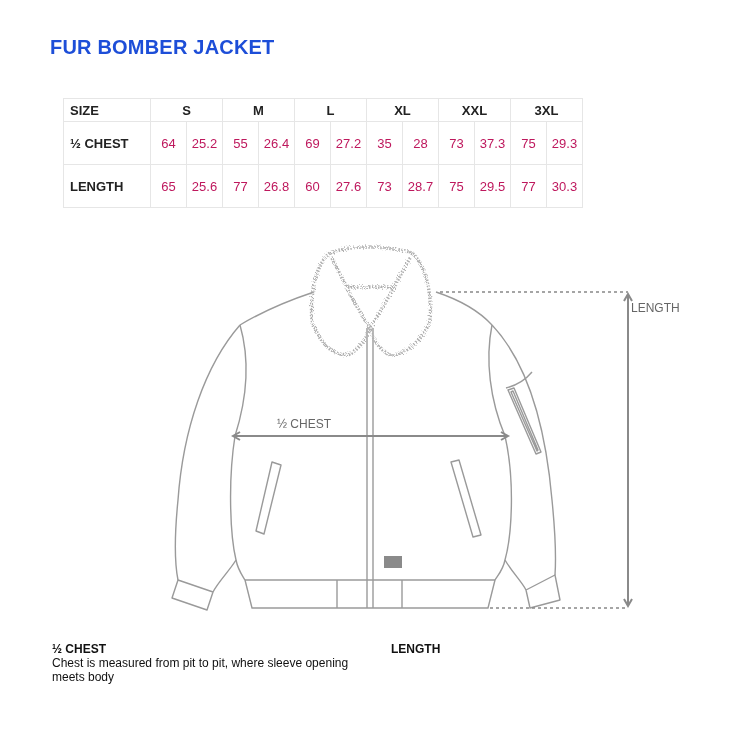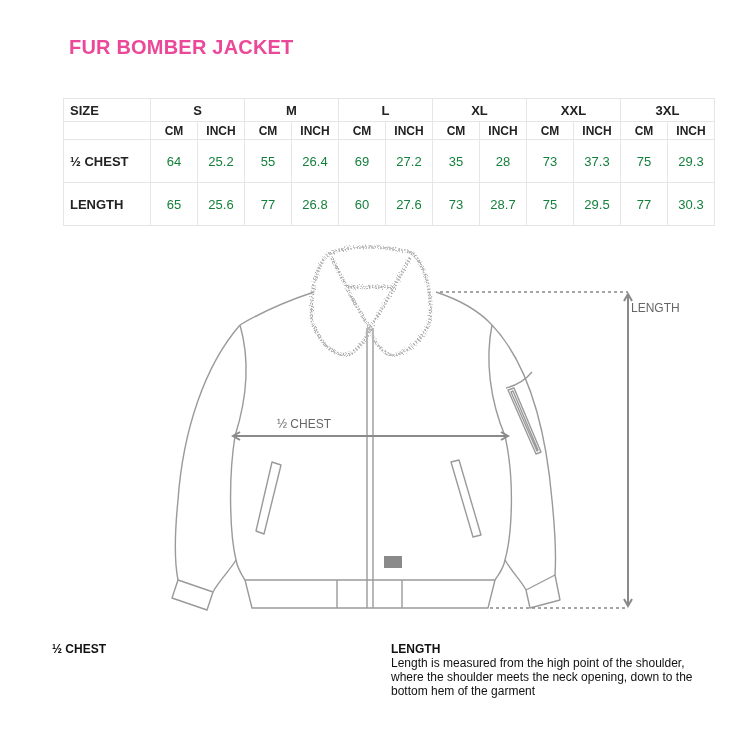--- a/index.html
+++ b/index.html
@@ -1,19 +1,19 @@
 <!DOCTYPE html>
 <html><head>
   <meta charset="utf-8">
   <style>
     html, body { margin: 0; padding: 0; background: #ffffff; }
     body { width: 740px; height: 740px; position: relative; overflow: hidden; font-family: "Liberation Sans", sans-serif; color: #222; }
-    .title { position: absolute; left: 69px; top: 36px; font-size: 20px; font-weight: bold; letter-spacing: 0.2px; color: #ec4899; }
-    table.size-table { position: absolute; left: 63px; top: 98px; width: 652px; border-collapse: collapse; table-layout: fixed; }
-    table.size-table td { border: 1px solid #e6e6e6; text-align: center; font-size: 13px; color: #15803d; padding: 0; }
+    .title { position: absolute; left: 50px; top: 36px; font-size: 20px; font-weight: bold; letter-spacing: 0.2px; color: #1d4ed8; }
+    table.size-table { position: absolute; left: 63px; top: 98px; width: 520px; border-collapse: collapse; table-layout: fixed; }
+    table.size-table td { border: 1px solid #e6e6e6; text-align: center; font-size: 13px; color: #be185d; padding: 0; }
     table.size-table tr.hdr td { height: 22px; font-weight: bold; font-size: 13px; color: #222; }
     table.size-table tr.sub td { height: 17px; font-weight: bold; font-size: 12px; color: #222; }
     table.size-table tr.data td { height: 42px; font-size: 13px; }
     table.size-table td.rowlabel { text-align: left; padding-left: 6px; font-weight: bold; color: #222; }
     .diagram { position: absolute; left: 0; top: 240px; }
     .note { position: absolute; font-size: 12px; line-height: 14px; color: #111; }
     .note .h { font-weight: bold; }
   </style>
 </head>
 <body>
@@ -38,35 +38,20 @@
   </colgroup>
   <tbody>
       <tr class="hdr">
     <td class="rowlabel">SIZE</td>
     <td colspan="2">S</td>
     <td colspan="2">M</td>
     <td colspan="2">L</td>
     <td colspan="2">XL</td>
     <td colspan="2">XXL</td>
     <td colspan="2">3XL</td>
-  </tr>
-  <tr class="sub">
-    <td></td>
-    <td>CM</td>
-    <td>INCH</td>
-    <td>CM</td>
-    <td>INCH</td>
-    <td>CM</td>
-    <td>INCH</td>
-    <td>CM</td>
-    <td>INCH</td>
-    <td>CM</td>
-    <td>INCH</td>
-    <td>CM</td>
-    <td>INCH</td>
   </tr>
   <tr class="data">
     <td class="rowlabel">½ CHEST</td>
     <td>64</td>
     <td>25.2</td>
     <td>55</td>
     <td>26.4</td>
     <td>69</td>
     <td>27.2</td>
     <td>35</td>
@@ -156,18 +141,18 @@
   <text x="277" y="428" font-family="Liberation Sans, sans-serif" font-size="12" fill="#666">½ CHEST</text>
 
   <line x1="440" y1="292" x2="628" y2="292" stroke="#888" stroke-width="1.5" stroke-dasharray="3 3"></line>
   <line x1="490" y1="608" x2="628" y2="608" stroke="#888" stroke-width="1.5" stroke-dasharray="3 3"></line>
   <line x1="628" y1="294" x2="628" y2="606" stroke="#8a8a8a" stroke-width="2" marker-start="url(#arrowhead)" marker-end="url(#arrowhead)"></line>
   <text x="631" y="312" font-family="Liberation Sans, sans-serif" font-size="12" fill="#666">LENGTH</text>
 </svg>
 
 <div class="note" style="left:52px; top:642px; width:320px;">
   <div class="h">½ CHEST</div>
+  <div>Chest is measured from pit to pit, where sleeve opening meets body</div>
 </div>
 
 <div class="note" style="left:391px; top:642px; width:320px;">
   <div class="h">LENGTH</div>
-  <div>Length is measured from the high point of the shoulder, where the shoulder meets the neck opening, down to the bottom hem of the garment</div>
 </div>
 
 </body></html>

